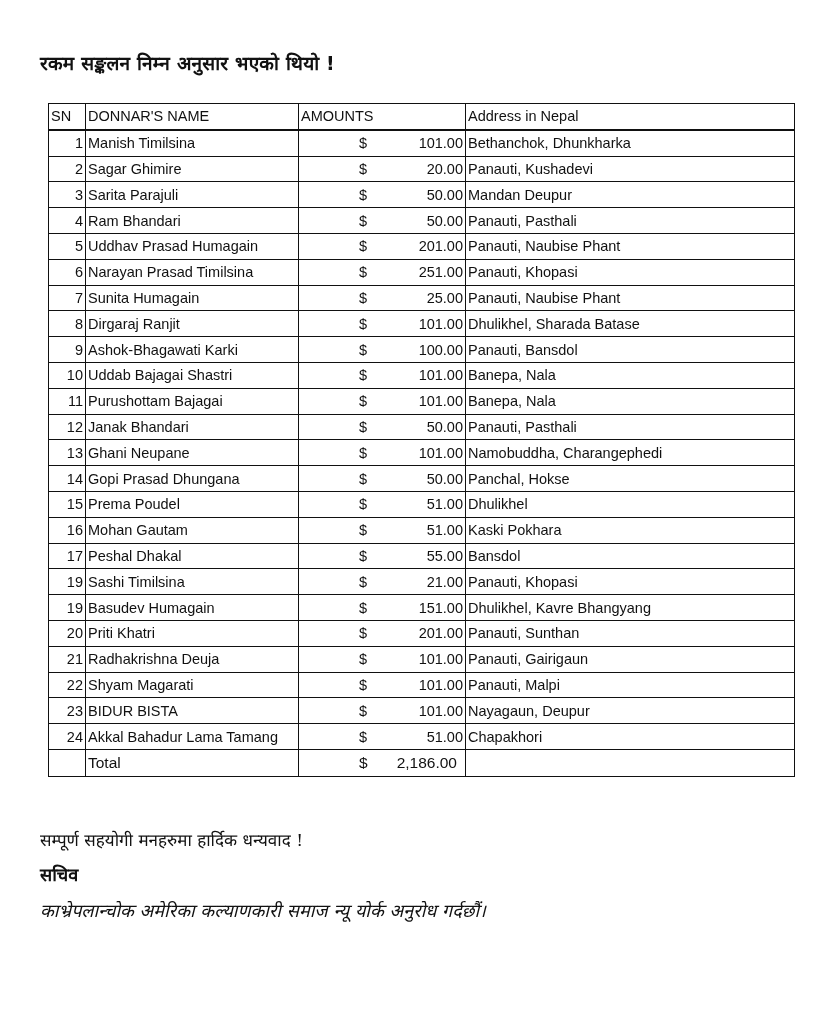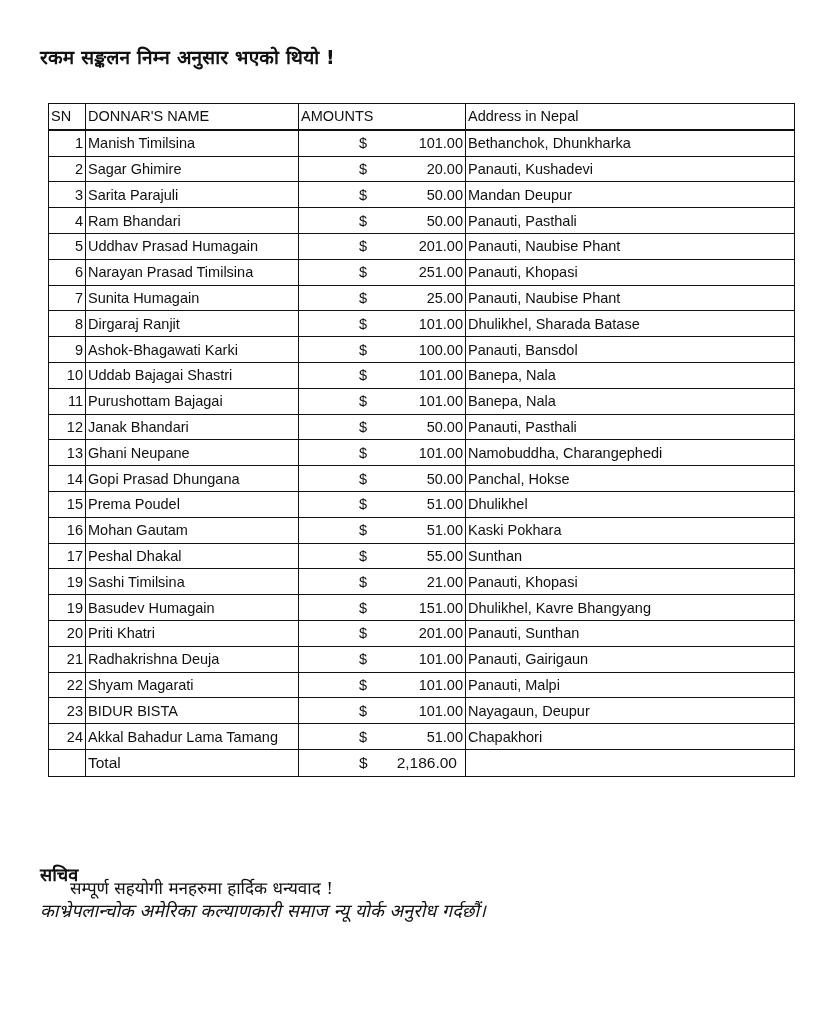--- a/index.html
+++ b/index.html
@@ -1,34 +1,34 @@
 <!DOCTYPE html>
 <html><head>
 <meta charset="utf-8">
 <style>
   html, body { margin: 0; padding: 0; background: #ffffff; }
   body { width: 824px; height: 1024px; position: relative; overflow: hidden;
          font-family: "Liberation Sans", "DejaVu Sans", sans-serif; color: #111; }
-  .title { position: absolute; left: 40px; top: 44px; font-size: 19px; font-weight: bold;
+  .title { position: absolute; left: 40px; top: 50px; font-size: 19px; font-weight: bold;
            font-family: "DejaVu Sans", sans-serif; letter-spacing: 0.2px; }
   table.donors { position: absolute; left: 48px; top: 103px; width: 746px;
                  border-collapse: collapse; table-layout: fixed; font-size: 14.5px; }
   table.donors td, table.donors th { border: 1.6px solid #111; height: 24.8px; padding: 0 2px;
                  white-space: nowrap; overflow: hidden; font-weight: normal; text-align: left; }
   table.donors th { border-bottom-width: 2.4px; }
   col.c-sn { width: 37px; } col.c-name { width: 213px; } col.c-amt { width: 167px; } col.c-addr { width: 329px; }
   td.sn { text-align: right !important; }
   td.amt { position: relative; }
   td.amt .cur { position: absolute; left: 60px; top: 50%; transform: translateY(-50%); }
   td.amt .val { position: absolute; right: 2px; top: 50%; transform: translateY(-50%); }
   tr.total-row td { font-weight: normal; font-size: 15.5px; height: 26px; }
   tr.total-row td.amt .cur { left: 60px; }
   tr.total-row td.amt .val { right: 8px; margin-left: 8px; }
   .footer { position: absolute; left: 40px; font-family: "DejaVu Serif", serif; }
-  .thanks { top: 876px; font-size: 17px; margin-left: 30px; }
+  .thanks { top: 828px; font-size: 17px; }
   .secretary { top: 862px; font-size: 18px; font-weight: bold; text-align: right; }
   .request { top: 898px; font-size: 18px; font-style: italic; }
 </style>
 </head>
 <body>
 
 <div class="title">रकम सङ्कलन निम्न अनुसार भएको थियो !</div>
 
 <table class="donors">
   <colgroup>
@@ -190,21 +190,21 @@
         </td>
         <td>Kaski Pokhara</td>
       </tr>
       <tr>
         <td class="sn">17</td>
         <td>Peshal Dhakal</td>
         <td class="amt">
           <span class="cur">$</span>
           <span class="val">55.00</span>
         </td>
-        <td>Sunthan</td>
+        <td>Bansdol</td>
       </tr>
       <tr>
         <td class="sn">19</td>
         <td>Sashi Timilsina</td>
         <td class="amt">
           <span class="cur">$</span>
           <span class="val">21.00</span>
         </td>
         <td>Panauti, Khopasi</td>
       </tr>

